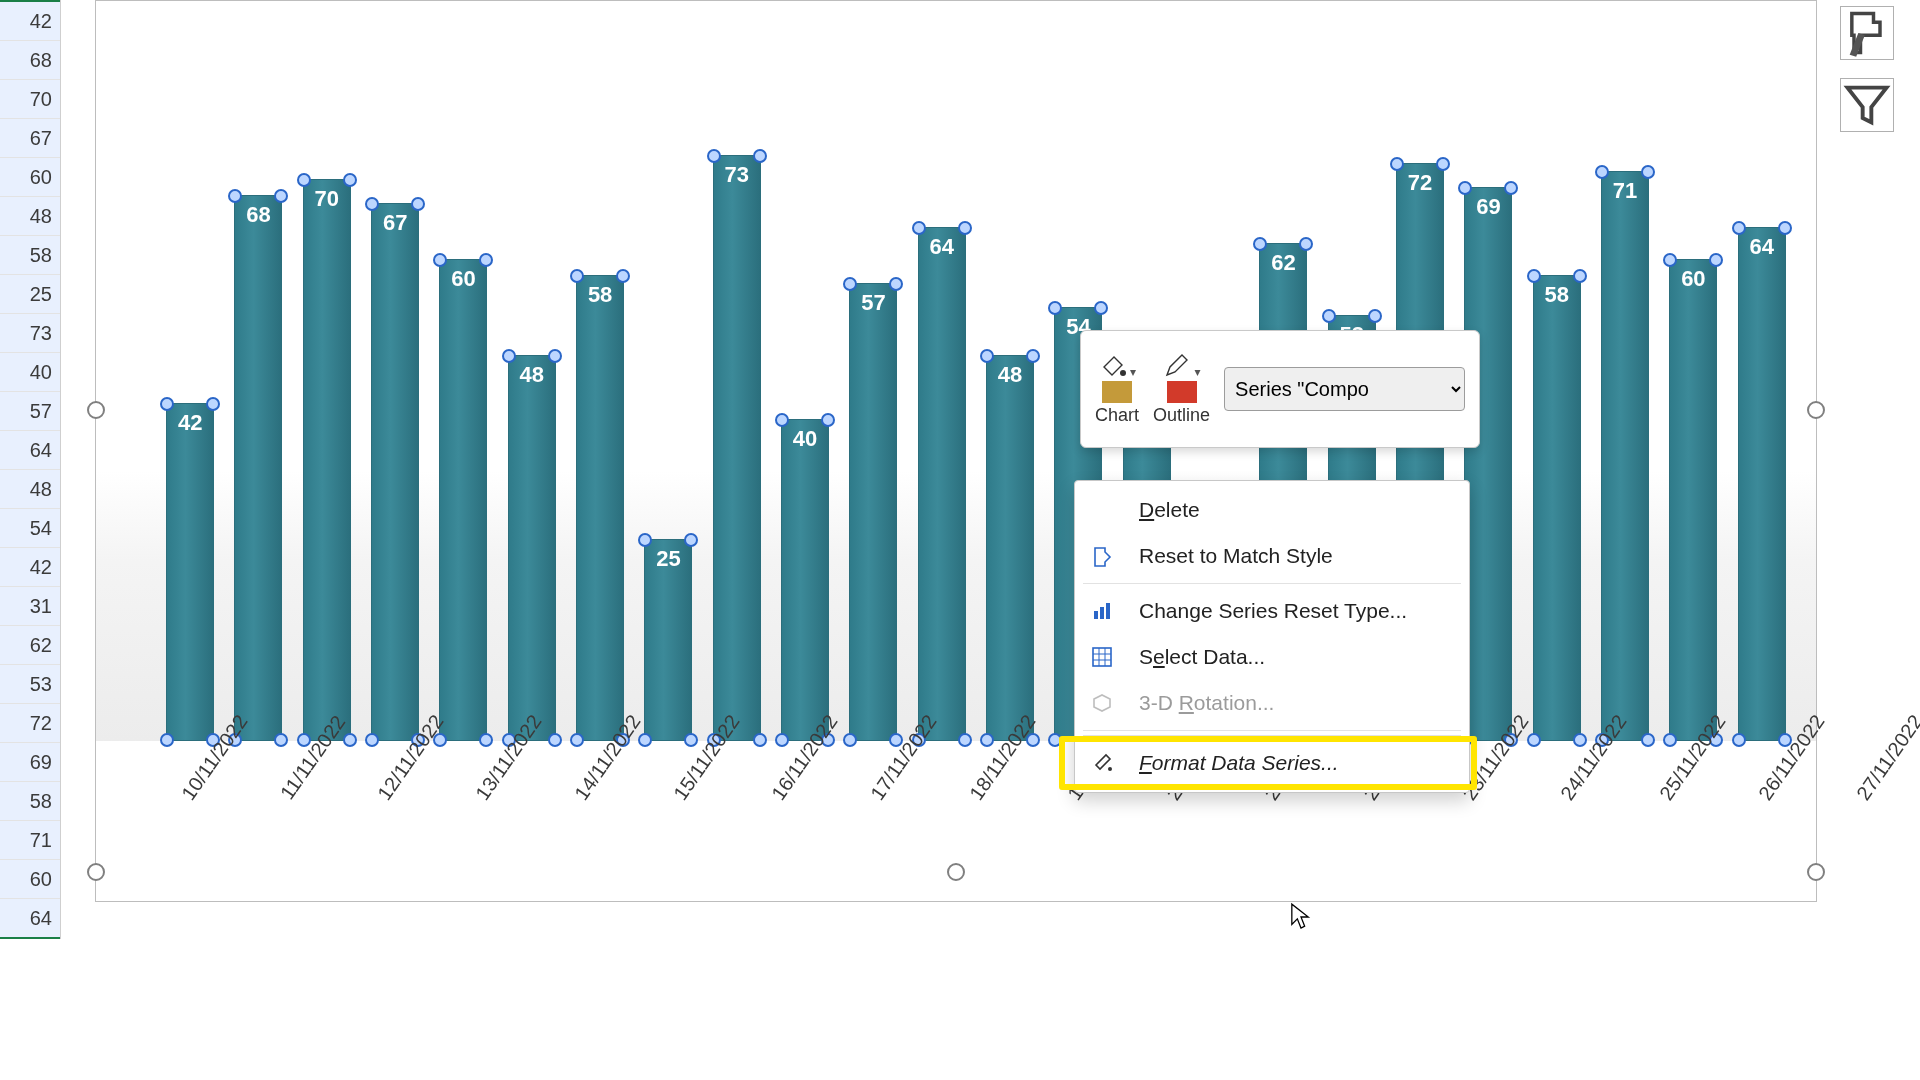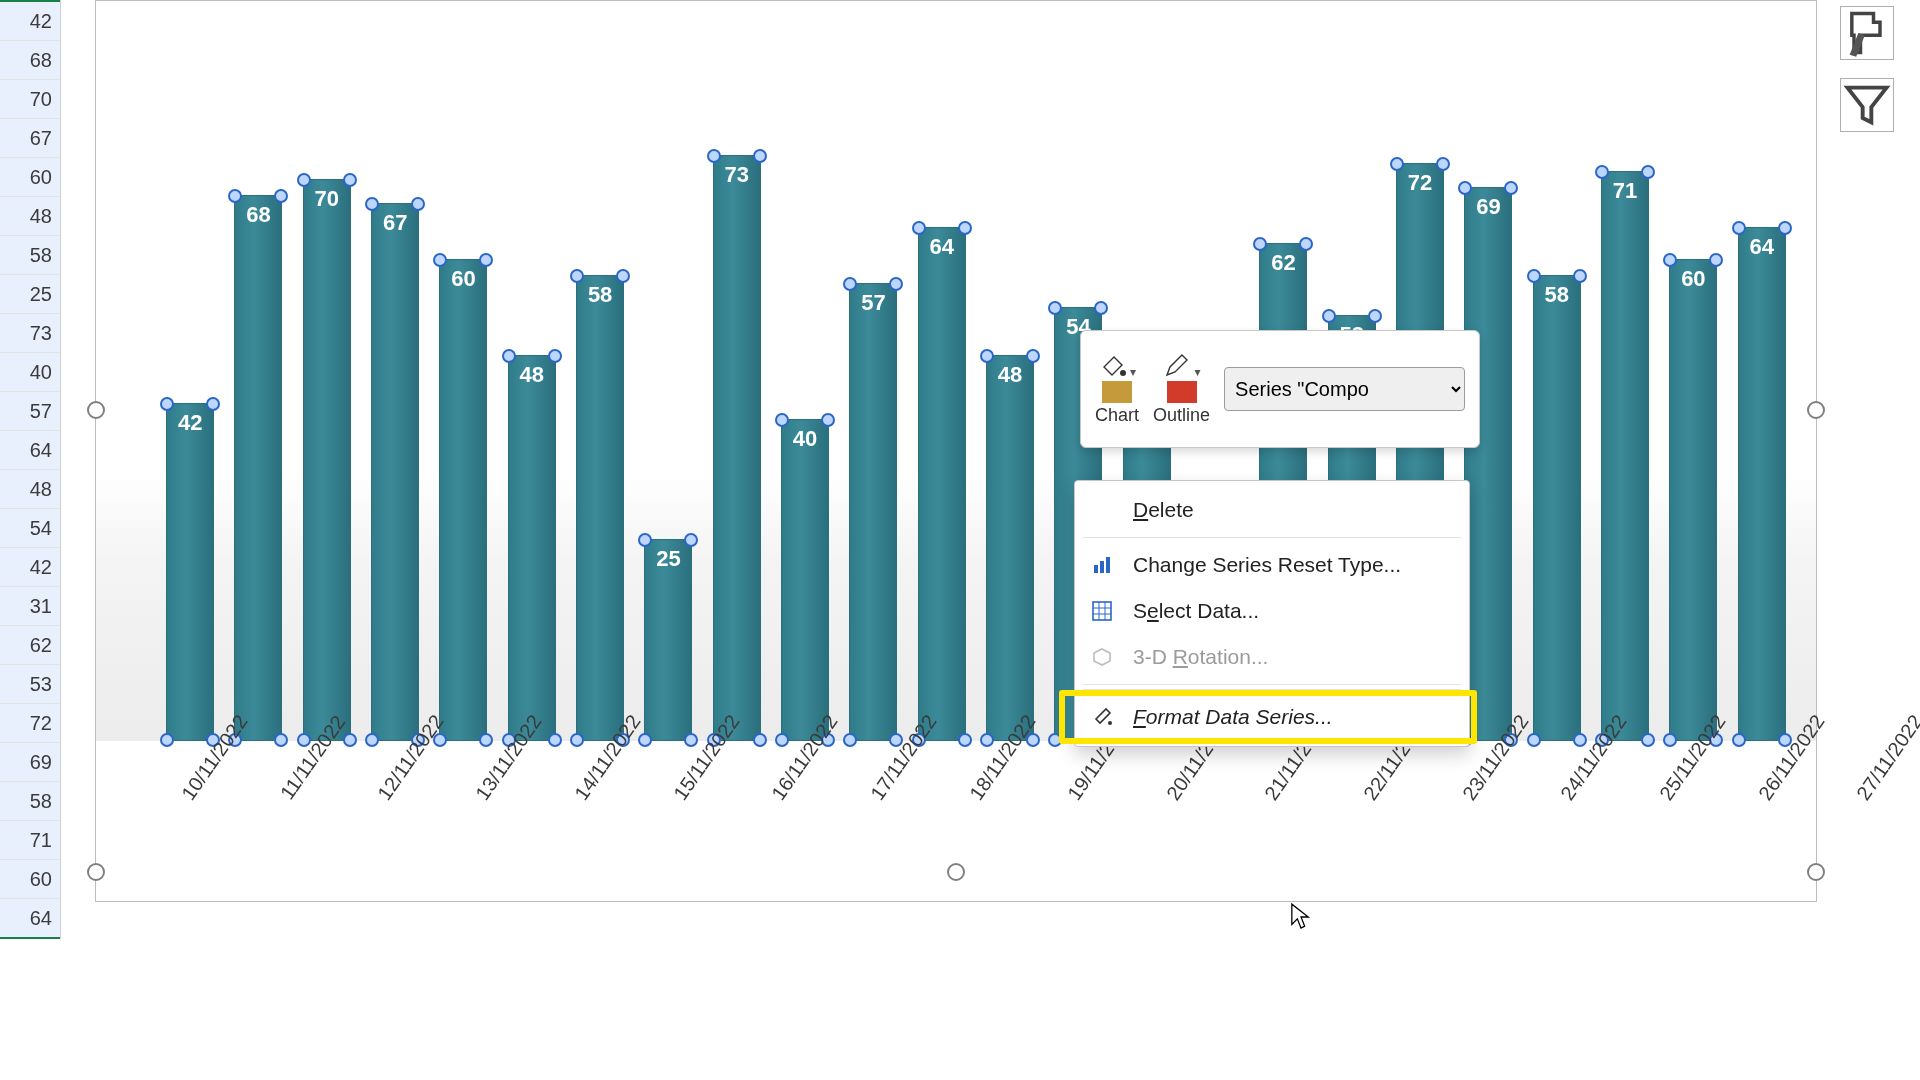--- a/index.html
+++ b/index.html
@@ -205,21 +205,21 @@
     border-radius: 4px;
     box-shadow: 0 8px 18px rgba(0,0,0,0.18);
     padding: 6px 0;
     z-index: 60;
     font-size: 21px;
     color: #222;
   }
   .ctx-menu .item {
     display: flex;
     align-items: center;
-    gap: 18px;
+    gap: 24px;
     padding: 10px 18px 10px 14px;
     white-space: nowrap;
   }
   .ctx-menu .item.disabled { color: #9b9b9b; }
   .ctx-menu .item .ico {
     width: 26px; height: 26px;
     display: flex; align-items: center; justify-content: center;
   }
   .ctx-menu .sep {
     height: 1px;
@@ -597,20 +597,28 @@
   </select>
 </div>
 
 <div class="ctx-menu">
 
   <div class="item">
     <span class="ico"></span>
     <span><u>D</u><span>elete</span></span>
   </div>
 
+  <div class="item">
+    <span class="ico">
+      <svg viewBox="0 0 24 24">
+          <path d="M5 4h10v4l5 5-5 5v4H5z" fill="none" stroke="#2a66c8" stroke-width="1.6"></path>
+        </svg>
+    </span>
+    <span>Reset to Match Style</span>
+  </div>
 
   <div class="sep"></div>
 
   <div class="item">
     <span class="ico">
       <svg viewBox="0 0 24 24">
           <rect x="4" y="12" width="4" height="8" fill="#2a66c8"></rect>
           <rect x="10" y="8" width="4" height="12" fill="#2a66c8"></rect>
           <rect x="16" y="4" width="4" height="16" fill="#2a66c8"></rect>
         </svg>

